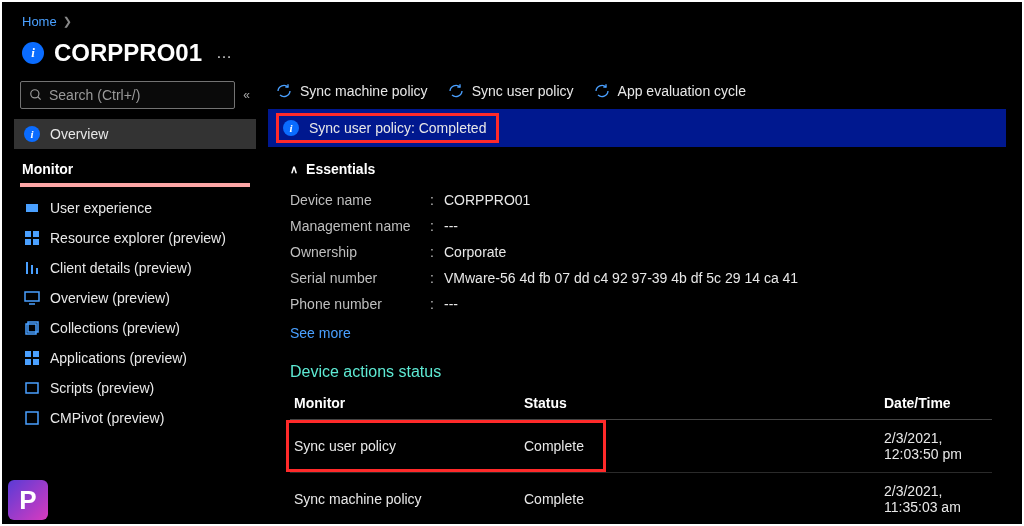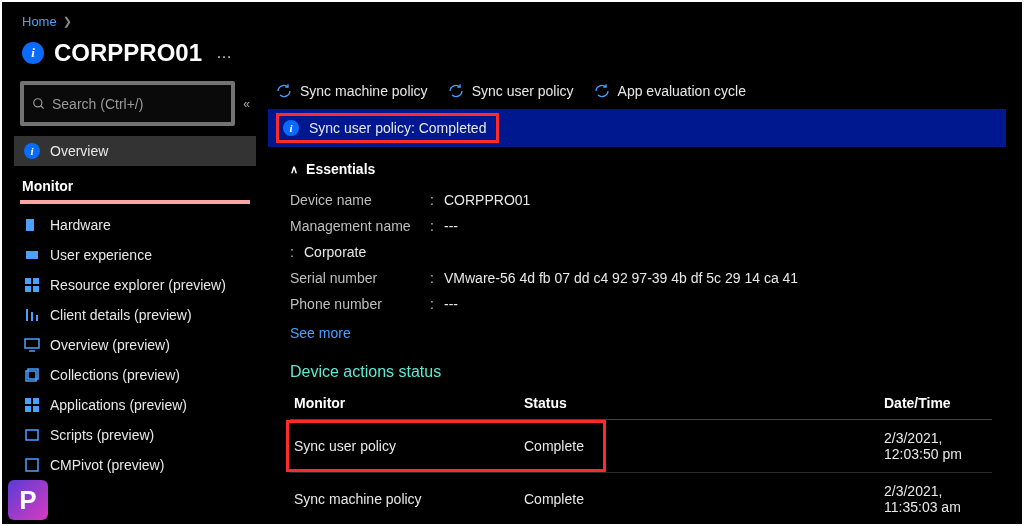--- a/index.html
+++ b/index.html
@@ -49,26 +49,26 @@
   .sidebar {
     width: 256px;
     flex-shrink: 0;
     padding: 0 8px 8px 18px;
   }
   .search-wrap { display:flex; align-items:center; gap:8px; margin-bottom:10px;}
   .search {
     flex:1;
     display: flex;
     align-items: center;
-    border: 4px solid #737373;
+    border: 1px solid #737373;
     border-radius: 2px;
     padding: 4px 8px;
     color: #9a9a9a;
     background: #0a0a0a;
-    height: 45px;
+    height: 28px;
   }
   .search svg { width:14px; height:14px; margin-right:6px; fill:none; stroke:#9a9a9a; stroke-width:2;}
   .collapse-chev { color:#aaa; font-size:12px; cursor:pointer;}
   .sidebar-item {
     display: flex;
     align-items: center;
     gap: 10px;
     padding: 6px 10px;
     margin: 0 -6px;
     color: #e8e8e8;
@@ -191,28 +191,20 @@
     <div class="sidebar-item active">
       <span class="ic info-circle sm">i</span>
       <span>Overview</span>
     </div>
 
     <div class="section-head">Monitor</div>
 
     <div class="sidebar-item">
       <span class="ic">
           <svg viewBox="0 0 16 16">
-            <rect x="2" y="2" width="8" height="12" fill="#4aa0ff"></rect>
-          </svg>
-        </span>
-      <span>Hardware</span>
-    </div>
-    <div class="sidebar-item">
-      <span class="ic">
-          <svg viewBox="0 0 16 16">
             <rect x="2" y="4" width="12" height="8" fill="#4aa0ff"></rect>
           </svg>
         </span>
       <span>User experience</span>
     </div>
     <div class="sidebar-item">
       <span class="ic">
           <svg viewBox="0 0 16 16">
             <rect x="1" y="1" width="6" height="6" fill="#4aa0ff"></rect>
             <rect x="9" y="1" width="6" height="6" fill="#4aa0ff"></rect>
@@ -321,20 +313,21 @@
         <span class="k">Device name</span>
           <span class="sep">:</span>
         <span class="v">CORPPRO01</span>
       </div>
       <div class="kv-row">
         <span class="k">Management name</span>
           <span class="sep">:</span>
         <span class="v">---</span>
       </div>
       <div class="kv-row">
+        <span class="k">Ownership</span>
           <span class="sep">:</span>
         <span class="v">Corporate</span>
       </div>
       <div class="kv-row">
         <span class="k">Serial number</span>
           <span class="sep">:</span>
         <span class="v">VMware-56 4d fb 07 dd c4 92 97-39 4b df 5c 29 14 ca 41</span>
       </div>
       <div class="kv-row">
         <span class="k">Phone number</span>

